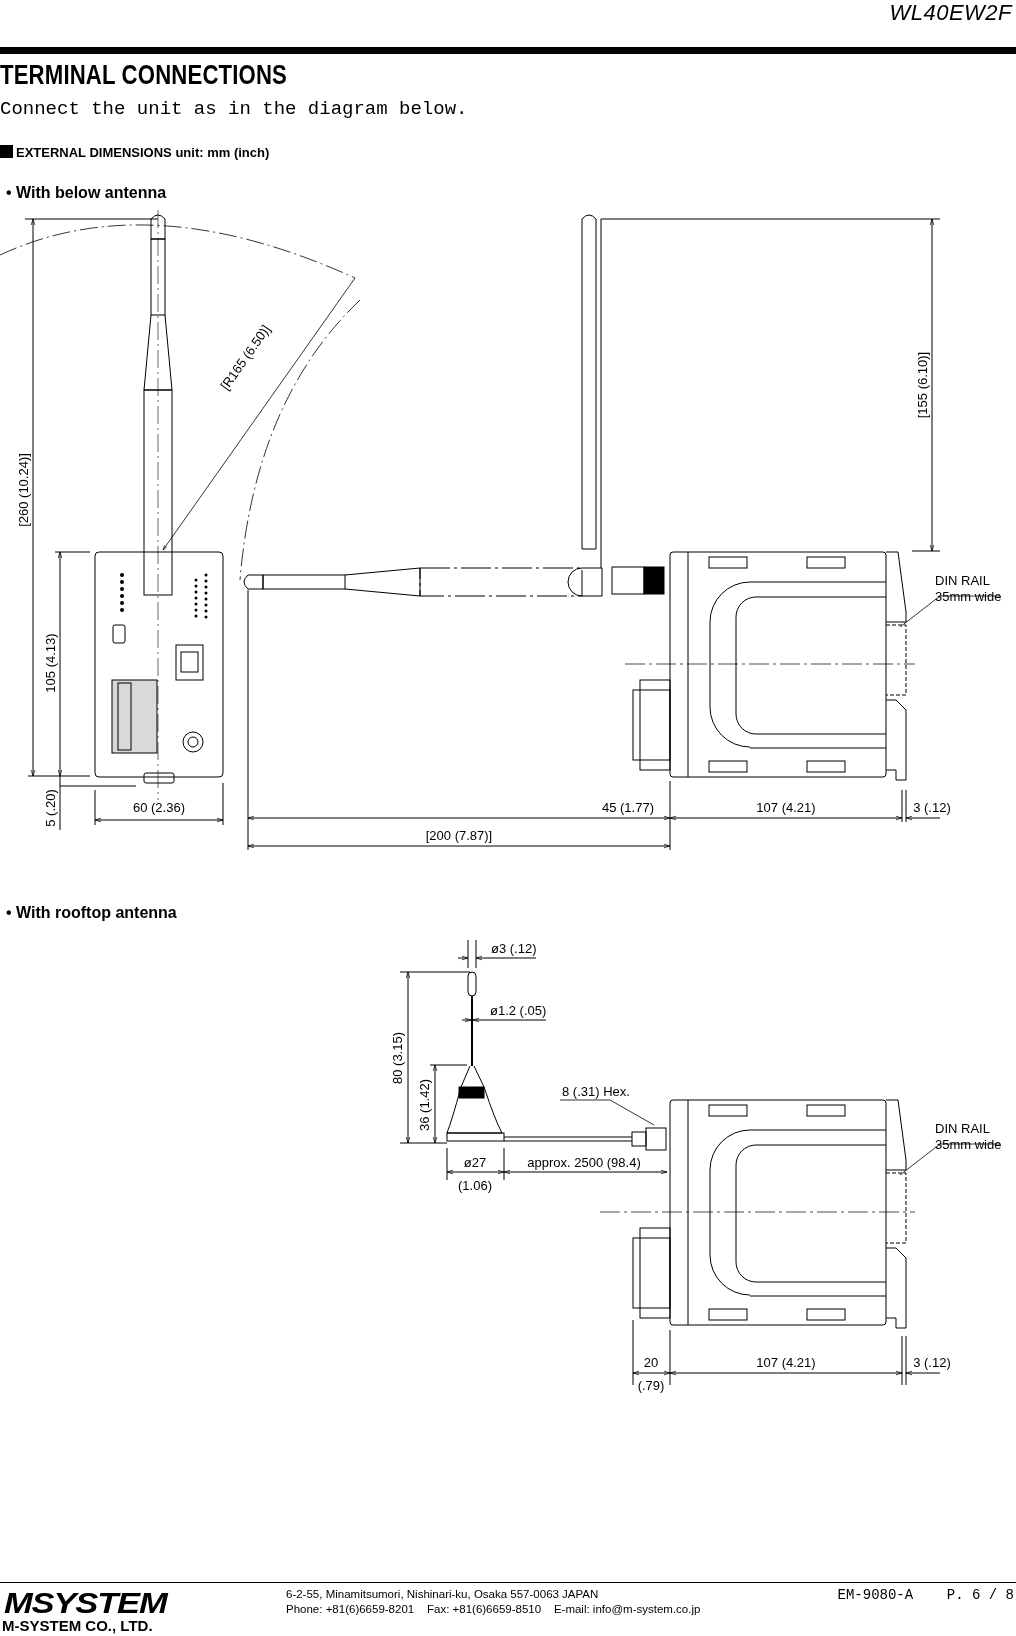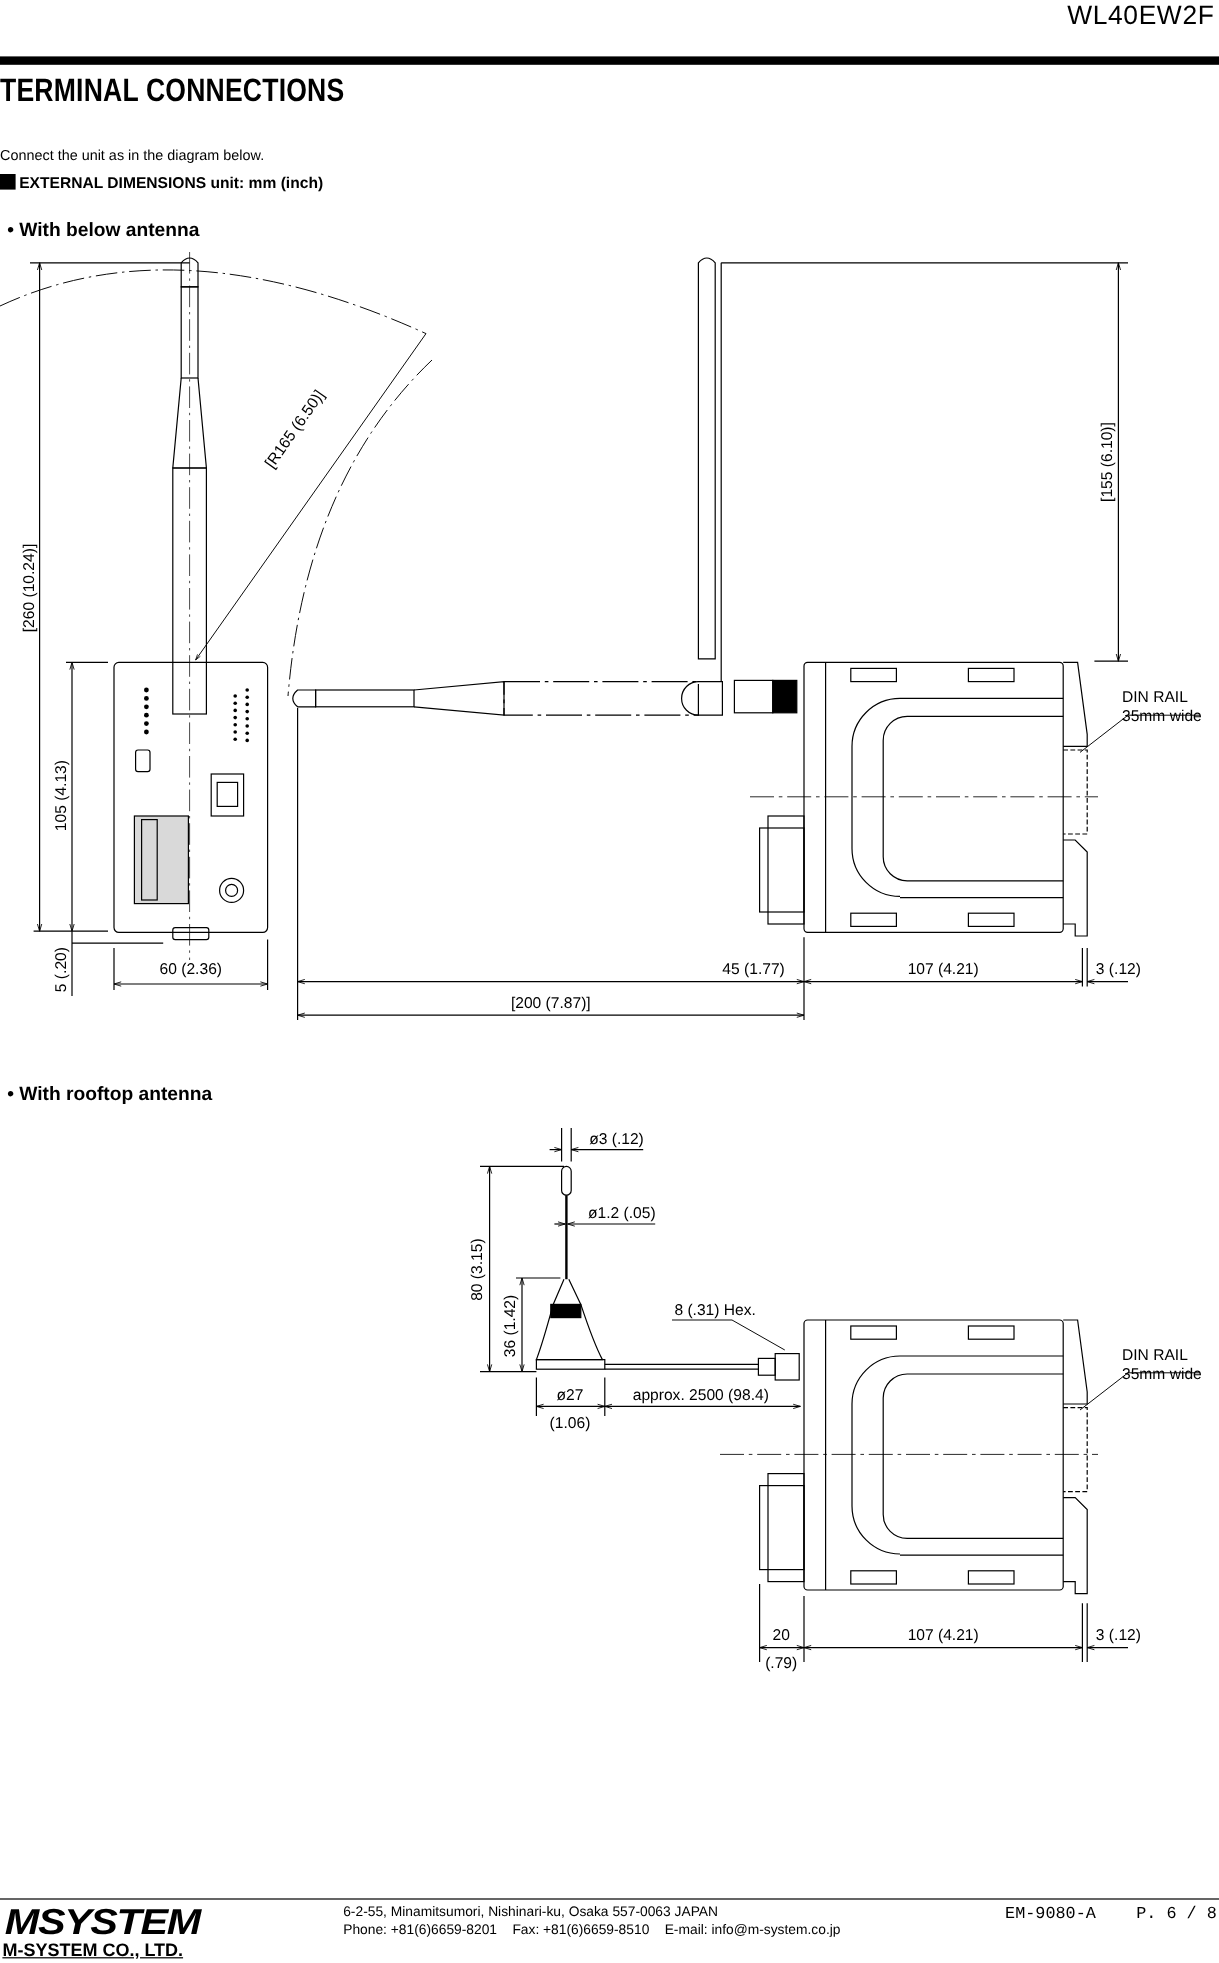--- a/index.html
+++ b/index.html
@@ -1,28 +1,28 @@
 <!DOCTYPE html>
 <html><head>
 <meta charset="utf-8">
 <style>
   html,body{margin:0;padding:0;background:#fff;}
   body{width:1016px;height:1636px;position:relative;overflow:hidden;font-family:"Liberation Sans",sans-serif;color:#000;}
-  .model{position:absolute;right:4px;top:0;font-size:22px;letter-spacing:0.5px;}
+  .model{position:absolute;right:4px;top:0;font-size:22px;font-style:italic;letter-spacing:0.5px;}
   .rule{position:absolute;left:0;top:47px;width:1016px;height:7px;background:#000;}
   .title{position:absolute;left:0;top:60px;font-size:27px;font-weight:bold;transform:scaleX(0.82);transform-origin:left top;letter-spacing:0.2px;font-family:"Liberation Sans",sans-serif;}
-  .intro{position:absolute;left:0;top:98px;font-family:Liberation Sans, sans-serif;font-size:12px;margin-top:24px;}
+  .intro{position:absolute;left:0;top:98px;font-family:Liberation Mono, monospace;font-size:19px;}
   .section{position:absolute;left:0;top:145px;font-size:13px;font-weight:bold;}
   .section .sq{display:inline-block;width:13px;height:13px;background:#000;margin-right:3px;vertical-align:-1px;}
   .sub{position:absolute;left:6px;font-size:16px;font-weight:bold;}
   svg{position:absolute;left:0;top:0;}
   svg text{font-family:"Liberation Sans",sans-serif;font-size:13px;fill:#000;}
   .footer-rule{position:absolute;left:0;top:1582px;width:1016px;height:1px;background:#000;}
   .logo{position:absolute;left:4px;top:1586px;font-size:30px;font-weight:bold;font-style:italic;letter-spacing:-1px;transform:scaleX(1.15);transform-origin:left top;}
-  .company{position:absolute;left:2px;top:1617px;font-size:15px;font-weight:bold;text-decoration:underline;}
+  .company{position:absolute;left:2px;top:1617px;font-size:15px;font-weight:bold;}
   .addr{position:absolute;left:286px;top:1587px;font-size:11.5px;line-height:15px;}
   .docno{position:absolute;right:2px;top:1587px;font-family:Liberation Mono, monospace;font-size:14px;}
 </style>
 </head>
 <body>
 
 <div class="model">WL40EW2F</div>
 <div class="rule"></div>
 <div class="title">TERMINAL CONNECTIONS</div>
 <div class="intro">Connect the unit as in the diagram below.</div>

